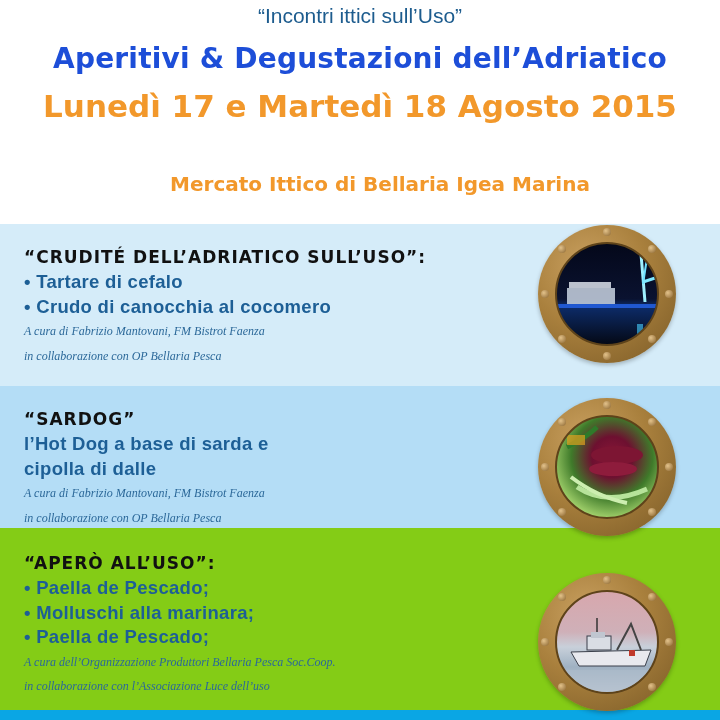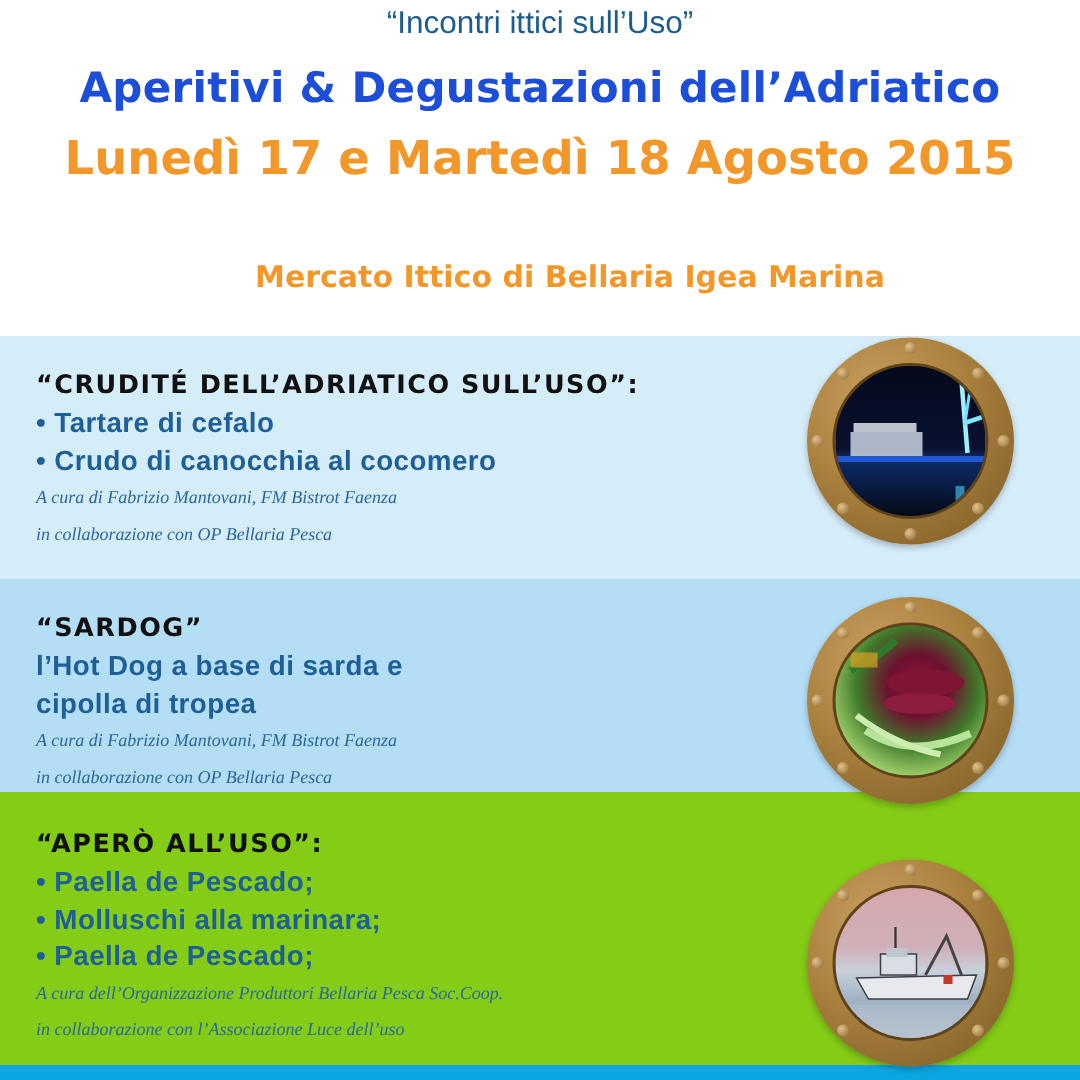--- a/index.html
+++ b/index.html
@@ -61,21 +61,21 @@
     <div class="item">• Crudo di canocchia al cocomero</div>
     <div class="credit">A cura di Fabrizio Mantovani, FM Bistrot Faenza</div>
     <div class="credit">in collaborazione con OP Bellaria Pesca</div>
   </div>
 </div>
 
 <div class="section s2">
   <div class="content">
     <div class="heading">“SARDOG”</div>
     <div class="item">l’Hot Dog a base di sarda e</div>
-    <div class="item">cipolla di tropea</div>
+    <div class="item">cipolla di dalle</div>
     <div class="credit">A cura di Fabrizio Mantovani, FM Bistrot Faenza</div>
     <div class="credit">in collaborazione con OP Bellaria Pesca</div>
   </div>
 </div>
 
 <div class="section s3">
   <div class="content">
     <div class="heading">“APERÒ ALL’USO”:</div>
     <div class="item">• Paella de Pescado;</div>
     <div class="item">• Molluschi alla marinara;</div>

